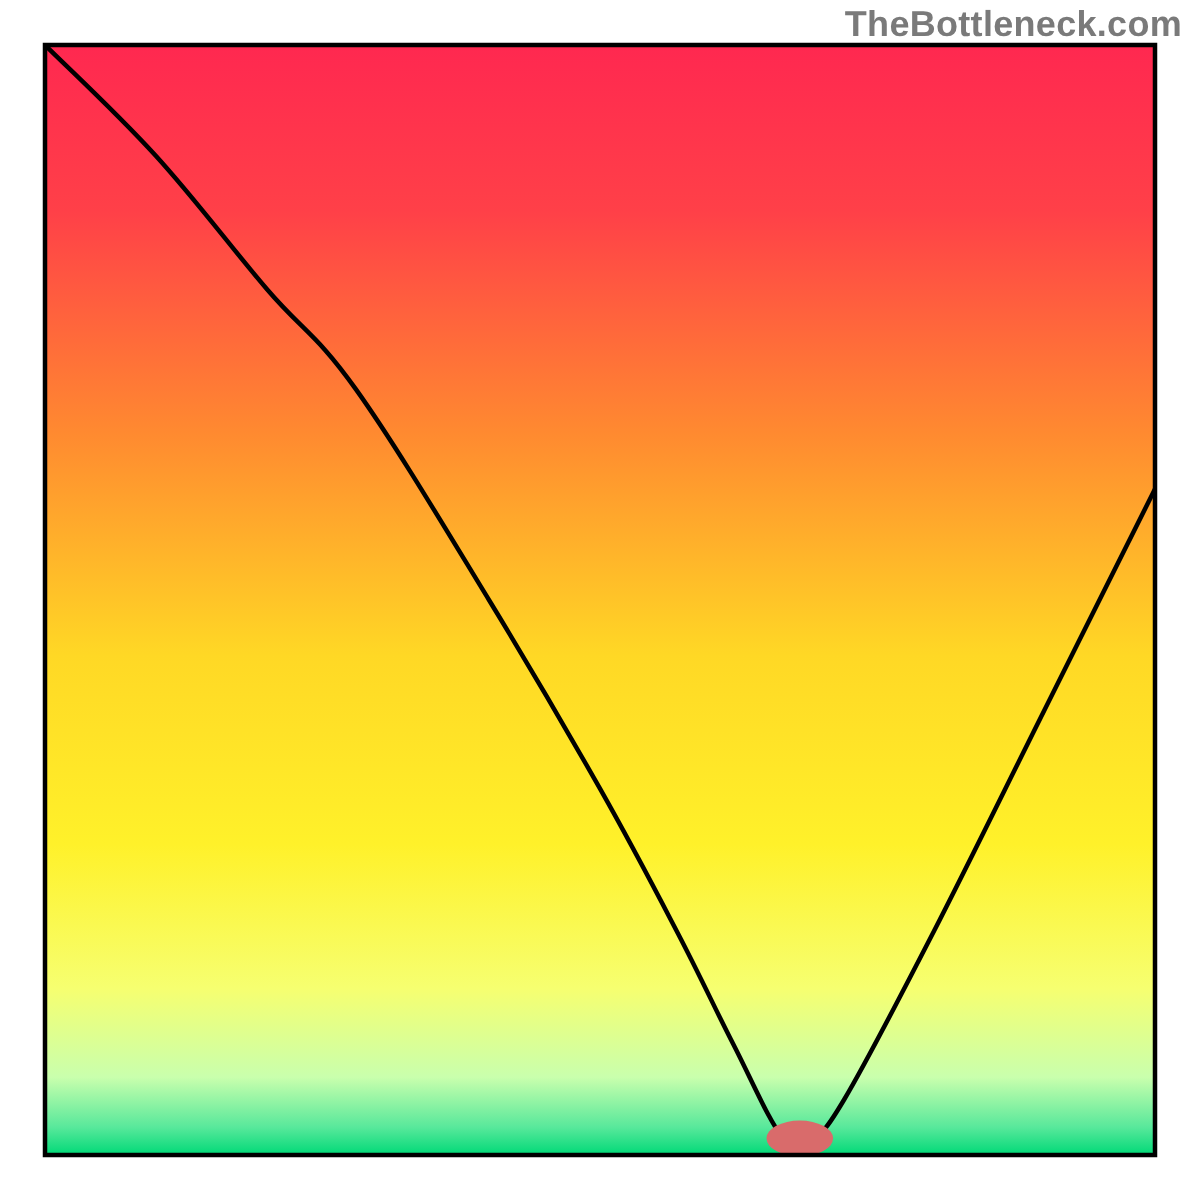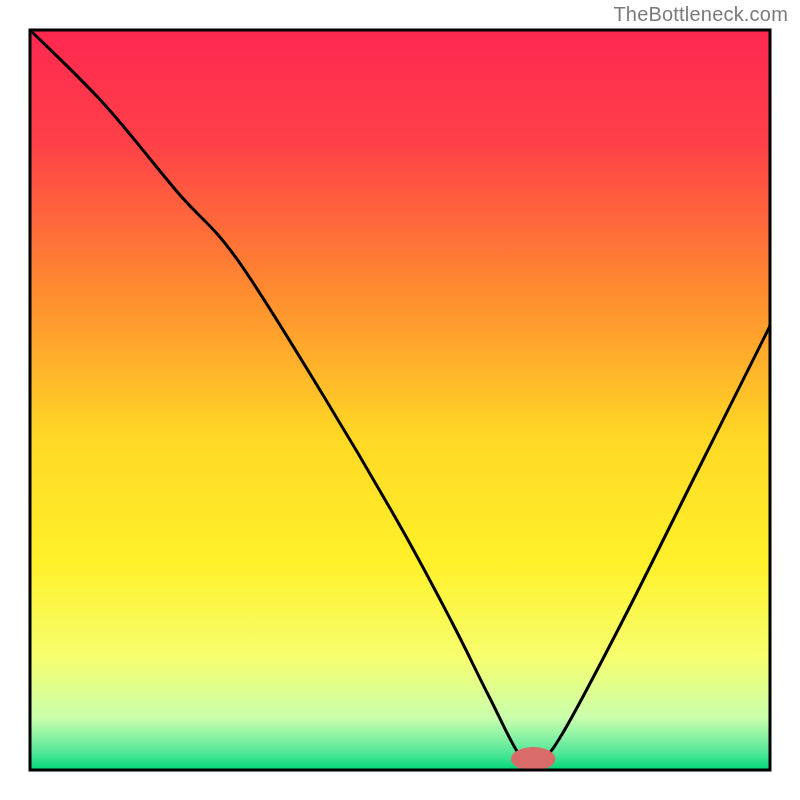--- a/index.html
+++ b/index.html
@@ -13,22 +13,22 @@
   .chart-container {
     position: relative;
     width: 800px;
     height: 800px;
   }
   .watermark {
     position: absolute;
     top: 3px;
     right: 12px;
     font-family: Arial, Helvetica, sans-serif;
-    font-size: 20px;
-    font-weight: normal;
+    font-size: 24px;
+    font-weight: bold;
     color: #7a7a7a;
     letter-spacing: 0.2px;
     z-index: 10;
   }
   svg.plot {
     position: absolute;
     top: 0;
     left: 0;
   }
 </style>

